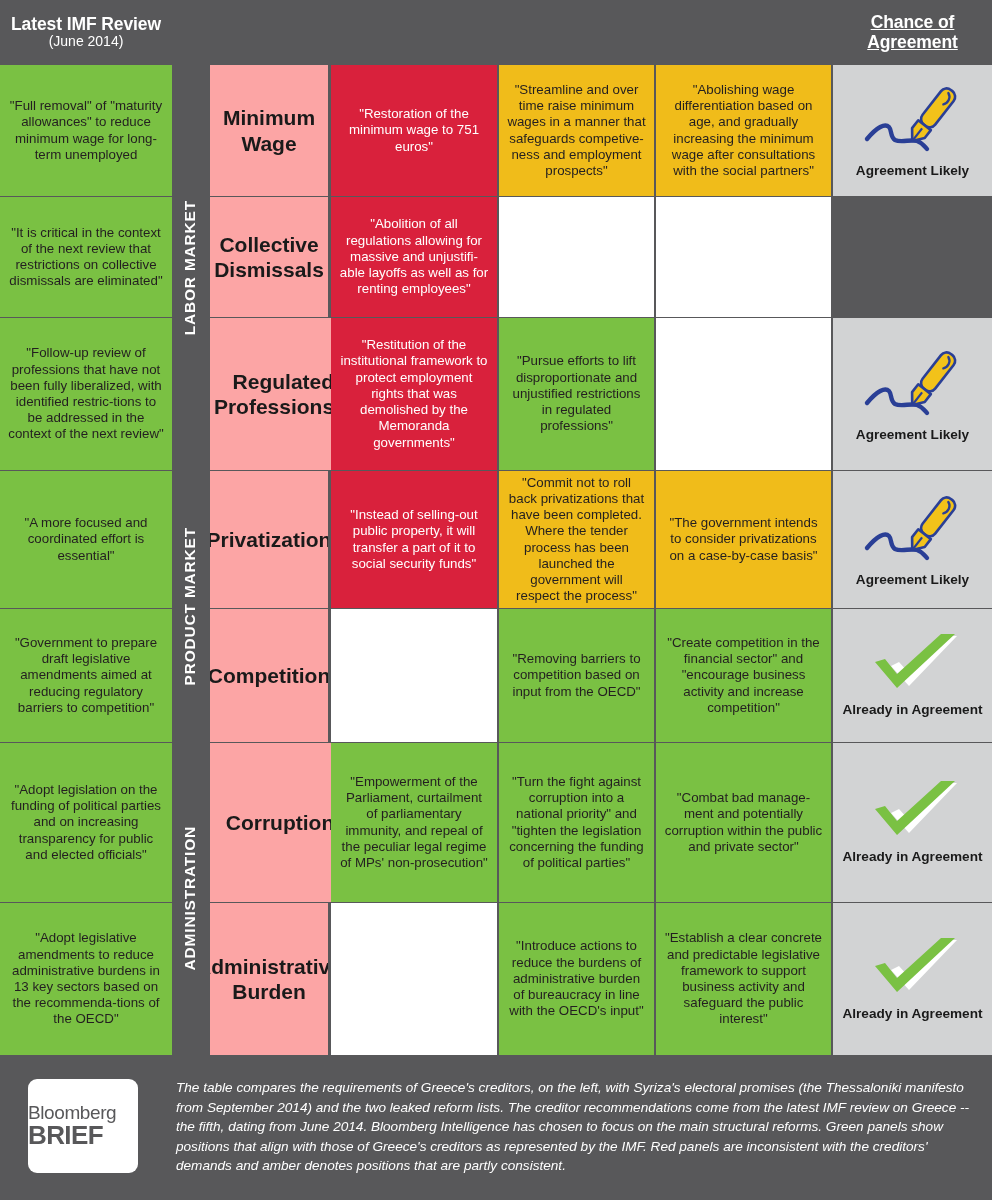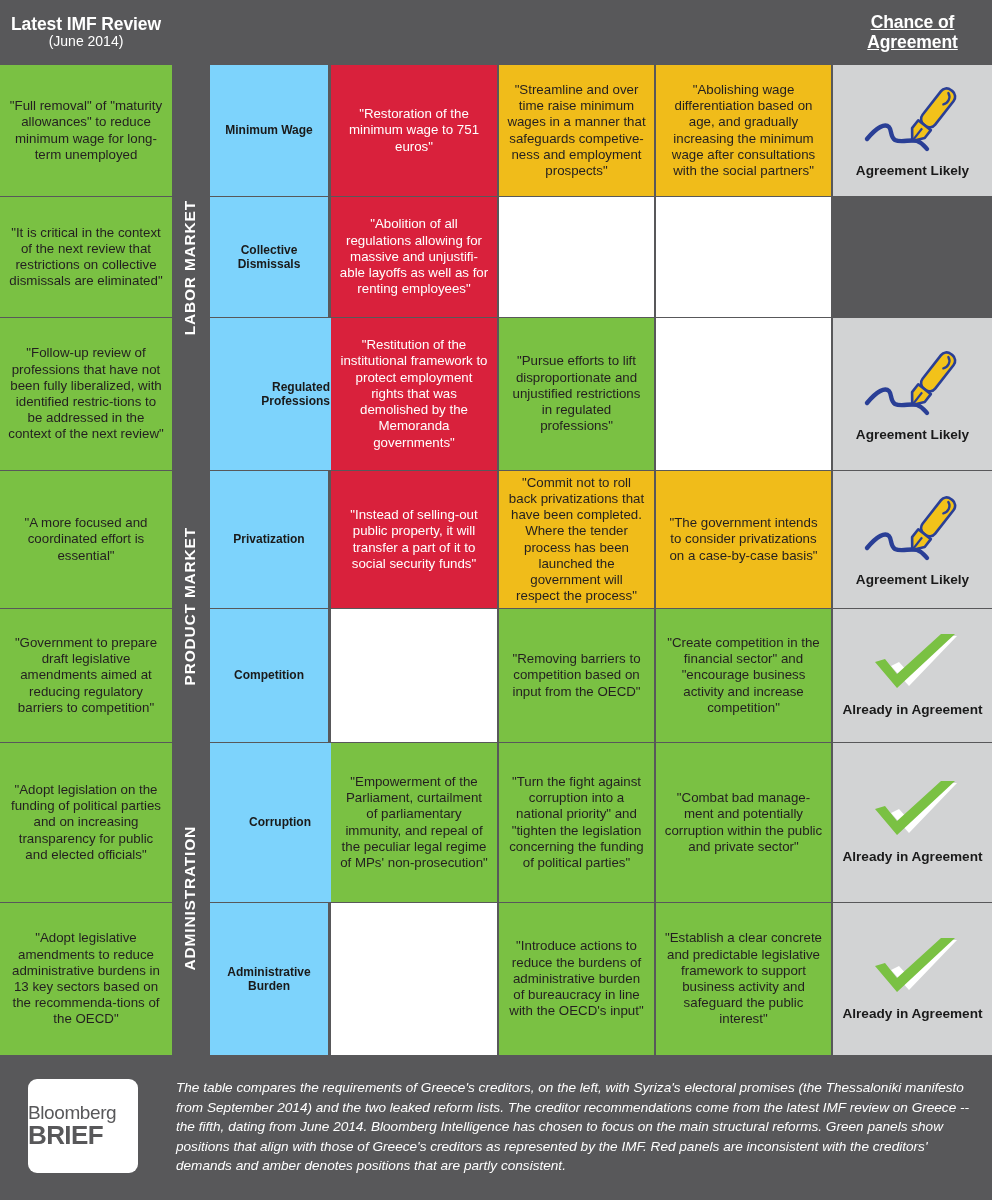--- a/index.html
+++ b/index.html
@@ -32,21 +32,21 @@
     padding: 4px 8px;
     font-size: 13.3px;
     line-height: 1.22;
     color: #231f20;
     overflow: hidden;
   }
   .cell.green  { background: #7ac143; }
   .cell.red    { background: #d9213c; color: #ffffff; }
   .cell.amber  { background: #f0bc1a; }
   .cell.white  { background: #ffffff; }
-  .cell.topic  { background: #7dd3fc; font-size: 12px; font-weight: bold; color: #1a1a1a; line-height: 1.2; }
+  .cell.topic  { background: #fca5a5; font-size: 21px; font-weight: bold; color: #1a1a1a; line-height: 1.2; }
 
   
   .band {
     position: absolute; background: #58585a;
     display: flex; align-items: center; justify-content: center;
   }
   .band span {
     color: #ffffff; font-weight: bold; font-size: 15.5px;
     letter-spacing: 0.8px;
     writing-mode: vertical-rl; transform: rotate(180deg);

